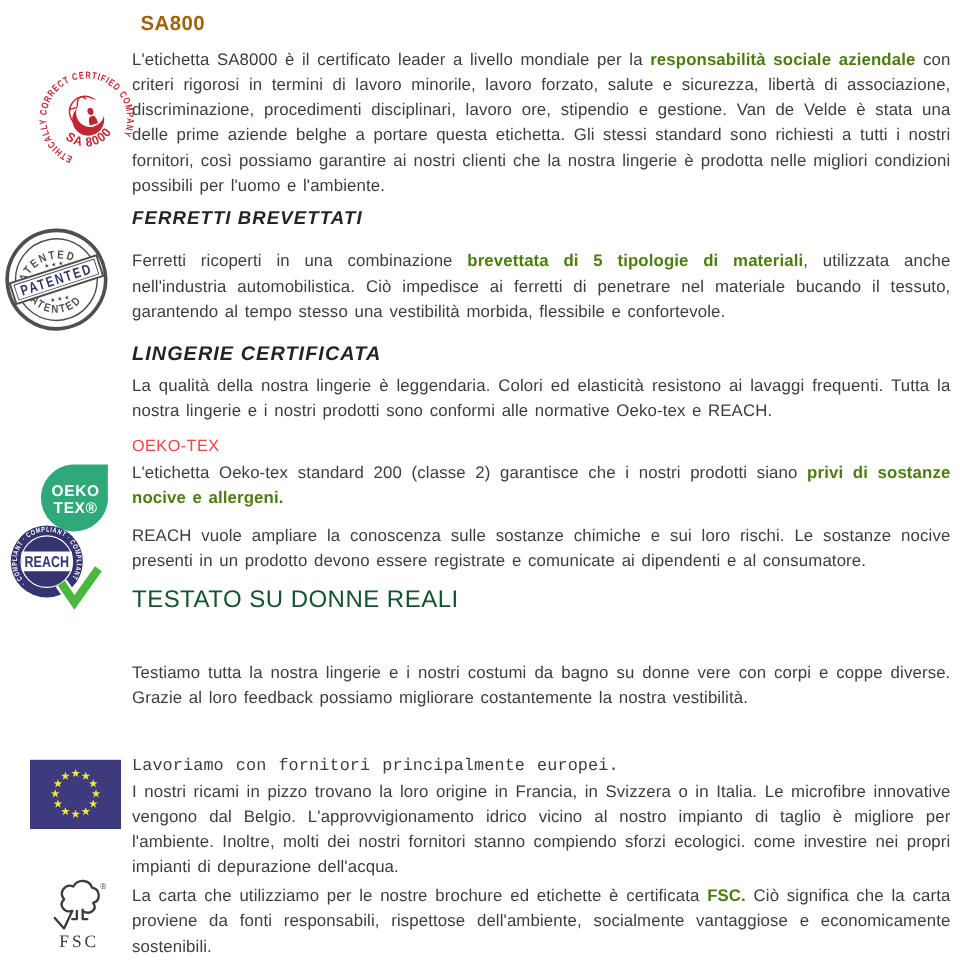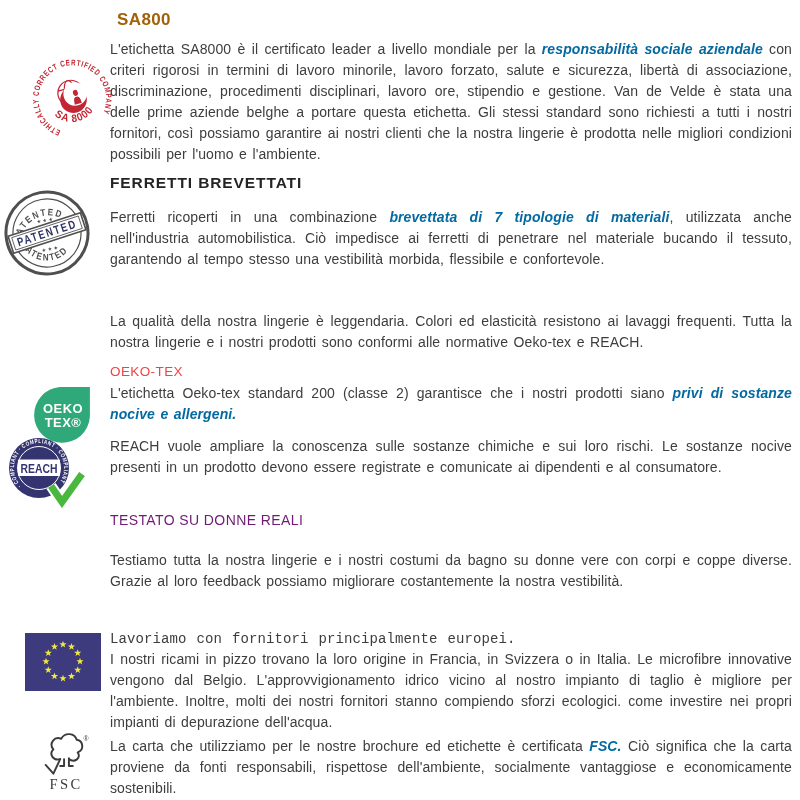--- a/index.html
+++ b/index.html
@@ -1,23 +1,23 @@
 <!DOCTYPE html>
 <html><head>
 <meta charset="utf-8">
 <style>
   html,body{margin:0;padding:0;background:#ffffff;}
   .page{position:relative;width:800px;height:800px;background:#fff;overflow:hidden;
         font-family:"Liberation Sans",sans-serif;color:#3d3d3d;}
   .col{position:absolute;left:110px;width:682px;}
   p.body{margin:0;font-size:14px;line-height:21px;text-align:justify;
          letter-spacing:0.1px;word-spacing:1.5px;color:#3d3d3d;}
-  p.body b{color:#0369a1;font-weight:700;font-style:italic;}
+  p.body b{color:#4d7c0f;font-weight:700;}
   h1.sec{margin:0;font-size:17px;font-weight:600;color:#a16207;letter-spacing:0.4px;padding-left:7px;}
-  h2.sec{margin:0;font-size:15.5px;font-weight:700;color:#242424;letter-spacing:0.9px;}
+  h2.sec{margin:0;font-size:15.5px;font-weight:700;color:#242424;letter-spacing:0.9px;font-style:italic;}
   h2.sec.lg{font-size:16.5px;}
   .small-label{font-size:13.5px;color:#ef4444;letter-spacing:0.4px;}
   .icon{position:absolute;}
   .rot-sa{transform:rotate(-15deg);}
   .rot-pat{transform:rotate(-10deg);}
   svg text{font-family:"Liberation Sans",sans-serif;}
   .serif{font-family:"Liberation Serif",serif;}
 </style>
 </head>
 <body>
@@ -146,42 +146,45 @@
 
   <div class="col" style="top:39px;">
     <p class="body"><span>L'etichetta SA8000 è il certificato leader a livello mondiale per la </span><b>responsabilità sociale aziendale</b><span> con criteri rigorosi in termini di lavoro minorile, lavoro forzato, salute e sicurezza, libertà di associazione, discriminazione, procedimenti disciplinari, lavoro ore, stipendio e gestione. Van de Velde è stata una delle prime aziende belghe a portare questa etichetta.  Gli stessi standard sono richiesti a tutti i nostri fornitori, così possiamo garantire ai nostri clienti che la nostra lingerie è prodotta nelle migliori condizioni possibili per l'uomo e l'ambiente.</span></p>
   </div>
 
   <div class="col" style="top:174px;">
     <h2 class="sec">FERRETTI BREVETTATI</h2>
   </div>
 
   <div class="col" style="top:207px;">
-    <p class="body"><span>Ferretti ricoperti in una combinazione </span><b>brevettata di 7 tipologie di materiali</b><span>, utilizzata anche nell'industria automobilistica. Ciò impedisce ai ferretti di penetrare nel materiale bucando il tessuto, garantendo al tempo stesso una vestibilità morbida, flessibile e confortevole.</span></p>
-  </div>
-
+    <p class="body"><span>Ferretti ricoperti in una combinazione </span><b>brevettata di 5 tipologie di materiali</b><span>, utilizzata anche nell'industria automobilistica. Ciò impedisce ai ferretti di penetrare nel materiale bucando il tessuto, garantendo al tempo stesso una vestibilità morbida, flessibile e confortevole.</span></p>
+  </div>
+
+  <div class="col" style="top:286px;">
+    <h2 class="sec lg">LINGERIE CERTIFICATA</h2>
+  </div>
 
   <div class="col" style="top:311px;">
     <p class="body">La qualità della nostra lingerie è leggendaria. Colori ed elasticità resistono ai lavaggi frequenti. Tutta la nostra lingerie e i nostri prodotti sono conformi alle normative Oeko-tex e REACH.</p>
   </div>
 
   <div class="col" style="top:364px;">
     <div class="small-label">OEKO-TEX</div>
   </div>
 
   <div class="col" style="top:383px;">
     <p class="body"><span>L'etichetta Oeko-tex standard 200 (classe 2) garantisce che i nostri prodotti siano </span><b>privi di sostanze nocive e allergeni.</b></p>
   </div>
 
   <div class="col" style="top:436px;">
     <p class="body">REACH vuole ampliare la conoscenza sulle sostanze chimiche e sui loro rischi. Le sostanze nocive presenti in un prodotto devono essere registrate e comunicate ai dipendenti e al consumatore.</p>
   </div>
 
   <div class="col" style="top:489px;">
-    <div class="small-label" style="font-size:14px;color:#701a75;margin-top:23px;">TESTATO SU DONNE REALI</div>
+    <div class="small-label" style="font-size:20px;color:#14532d;">TESTATO SU DONNE REALI</div>
   </div>
 
   <div class="col" style="top:550px;">
     <p class="body">Testiamo tutta la nostra lingerie e i nostri costumi da bagno su donne vere con corpi e coppe diverse. Grazie al loro feedback possiamo migliorare costantemente la nostra vestibilità.</p>
   </div>
 
   <div class="col" style="top:629px;">
     <p class="body" style="text-align:left;font-family:Liberation Mono, monospace;">Lavoriamo con fornitori principalmente europei.</p>
   </div>
 

